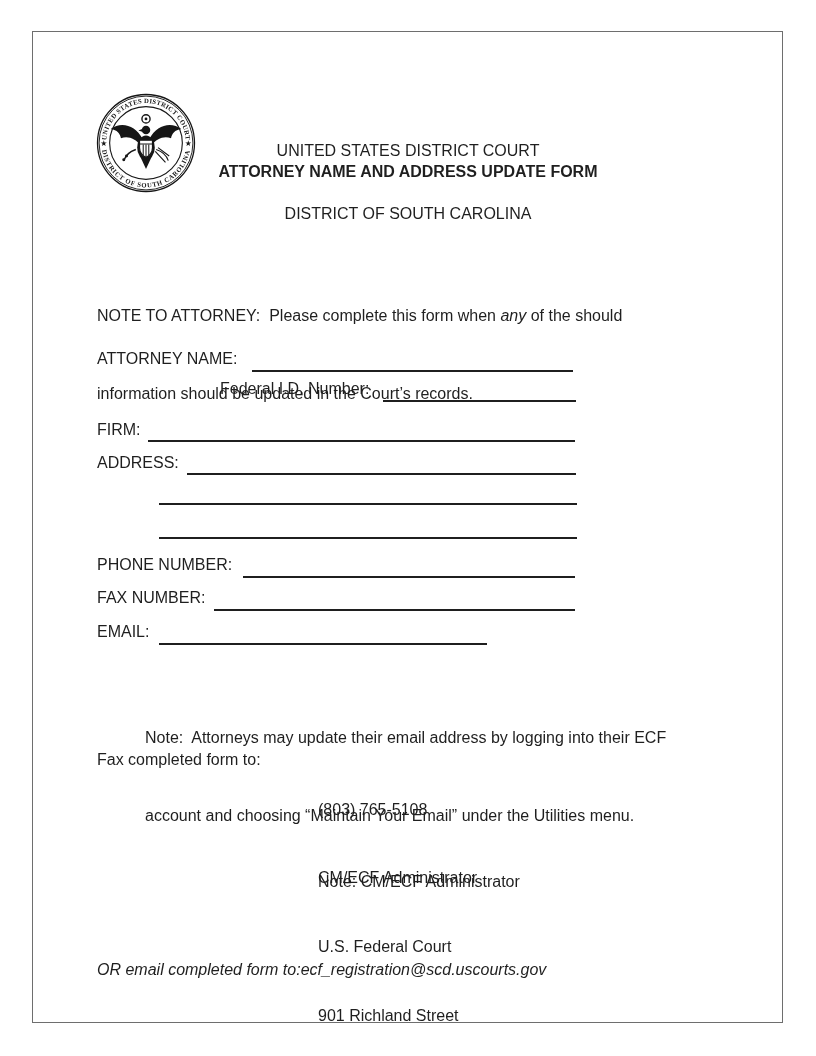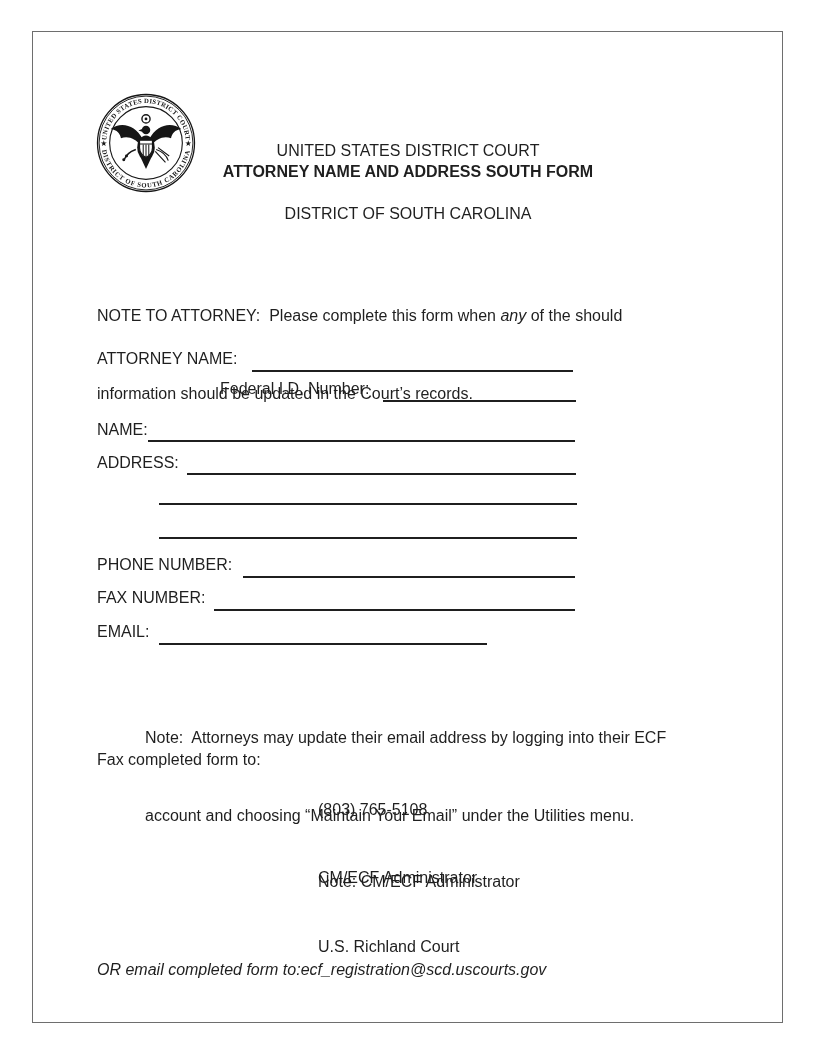--- a/index.html
+++ b/index.html
@@ -67,30 +67,30 @@
       <textPath href="#arcBot" startOffset="50%">DISTRICT OF SOUTH CAROLINA</textPath>
     </text>
     <text class="seal-star" x="9.5" y="58.5" text-anchor="middle">★</text>
     <text class="seal-star" x="100.5" y="58.5" text-anchor="middle">★</text>
   </svg>
 
   <div class="abs header-text center">
     <div>UNITED STATES DISTRICT COURT</div>
     <div>DISTRICT OF SOUTH CAROLINA</div>
   </div>
-  <div class="abs form-title center">ATTORNEY NAME AND ADDRESS SOUTH FORM</div>
+  <div class="abs form-title center">ATTORNEY NAME AND ADDRESS UPDATE FORM</div>
 
   <div class="abs note">
     <div><span>NOTE TO ATTORNEY:  Please complete this form when </span><em>any</em><span> of the should</span></div>
     <div>information should be updated in the Court’s records.</div>
   </div>
 
   <div class="abs" style="left:97px; top:349px;text-align:right;">ATTORNEY NAME:</div>
   <div class="abs" style="left:220px; top:379px;">Federal I.D. Number:</div>
-  <div class="abs" style="left:97px; top:420px;">NAME:</div>
+  <div class="abs" style="left:97px; top:420px;">FIRM:</div>
   <div class="abs" style="left:97px; top:453px;">ADDRESS:</div>
   <div class="abs" style="left:97px; top:555px;">PHONE NUMBER:</div>
   <div class="abs" style="left:97px; top:588px;">FAX NUMBER:</div>
   <div class="abs" style="left:97px; top:622px;">EMAIL:</div>
 
   <div class="fill-line" style="left:252px; top:370px; width:321px;"></div>
   <div class="fill-line" style="left:383px; top:400px; width:193px;"></div>
   <div class="fill-line" style="left:148px; top:440px; width:427px;"></div>
   <div class="fill-line" style="left:187px; top:473px; width:389px;"></div>
   <div class="fill-line" style="left:159px; top:503px; width:418px;"></div>
@@ -105,19 +105,20 @@
   </div>
 
   <div class="abs fax-label">Fax completed form to:</div>
   <div class="abs fax-values">
     <div>(803) 765-5108</div>
     <div>Note: CM/ECF Administrator</div>
   </div>
 
   <div class="abs mail-values">
     <div>CM/ECF Administrator</div>
-    <div>U.S. Richland Court</div>
+    <div>U.S. Federal Court</div>
+    <div>901 Richland Street</div>
     
   </div>
 
   <div class="abs email-row"><span>OR email completed form to:</span><span>ecf_registration@scd.uscourts.gov</span></div>
 
 </div>
 
 </body></html>

